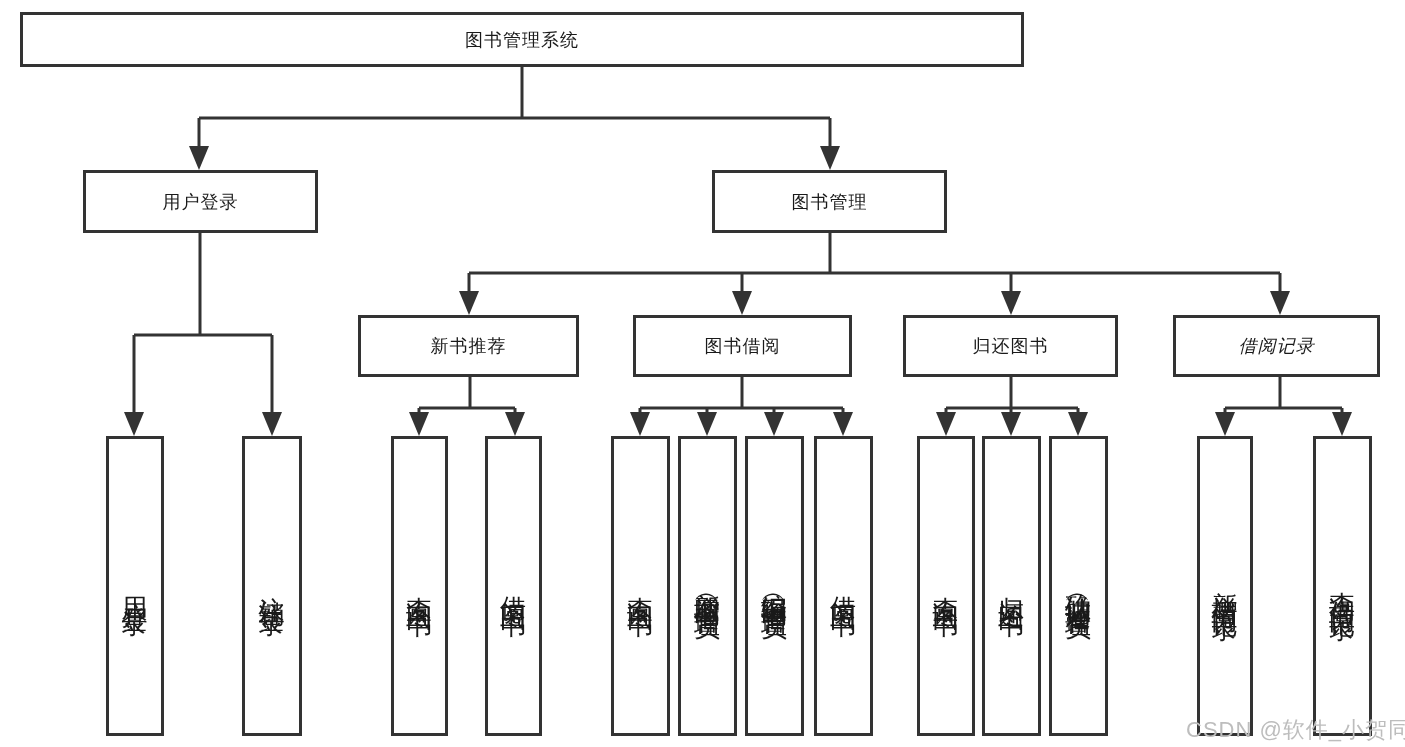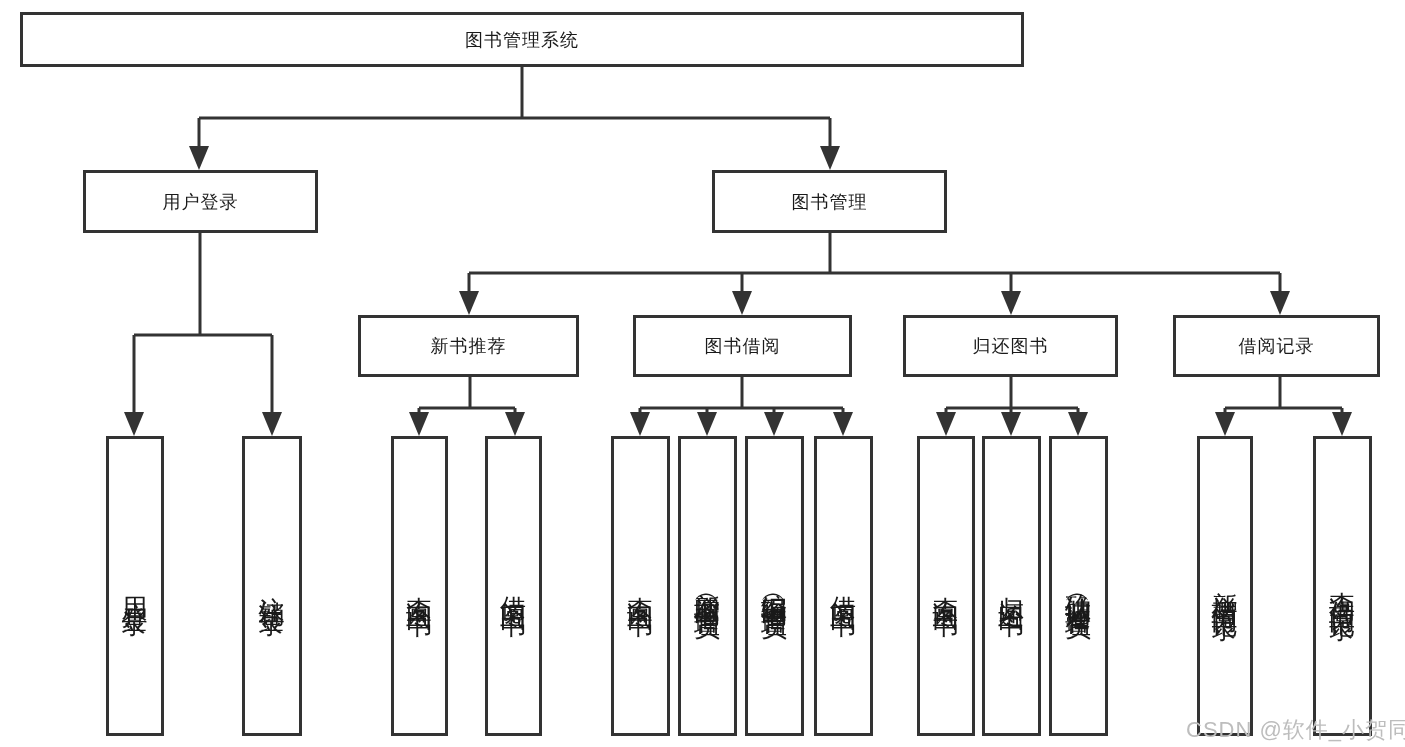--- a/index.html
+++ b/index.html
@@ -49,21 +49,21 @@
   }
   .leaf { top: 436px; height: 300px; }
 
   
   .n-root    { left: 20px;   top: 12px;  width: 1004px; height: 55px; }
   .n-user    { left: 83px;   top: 170px; width: 235px;  height: 63px; }
   .n-mgmt    { left: 712px;  top: 170px; width: 235px;  height: 63px; }
   .n-newrec  { left: 358px;  top: 315px; width: 221px;  height: 62px; }
   .n-borrow  { left: 633px;  top: 315px; width: 219px;  height: 62px; }
   .n-current { left: 903px;  top: 315px; width: 215px;  height: 62px; }
-  .n-record  { left: 1173px; top: 315px; width: 207px;  height: 62px; }
+  .n-record  { left: 1173px; top: 315px; width: 207px;  height: 62px; font-style: italic; }
 
   .lf-1  { left: 106px;  width: 58px; }
   .lf-2  { left: 242px;  width: 60px; }
   .lf-3  { left: 391px;  width: 57px; }
   .lf-4  { left: 485px;  width: 57px; }
   .lf-5  { left: 611px;  width: 59px; }
   .lf-6  { left: 678px;  width: 59px; }
   .lf-7  { left: 745px;  width: 59px; }
   .lf-8  { left: 814px;  width: 59px; }
   .lf-9  { left: 917px;  width: 58px; }

